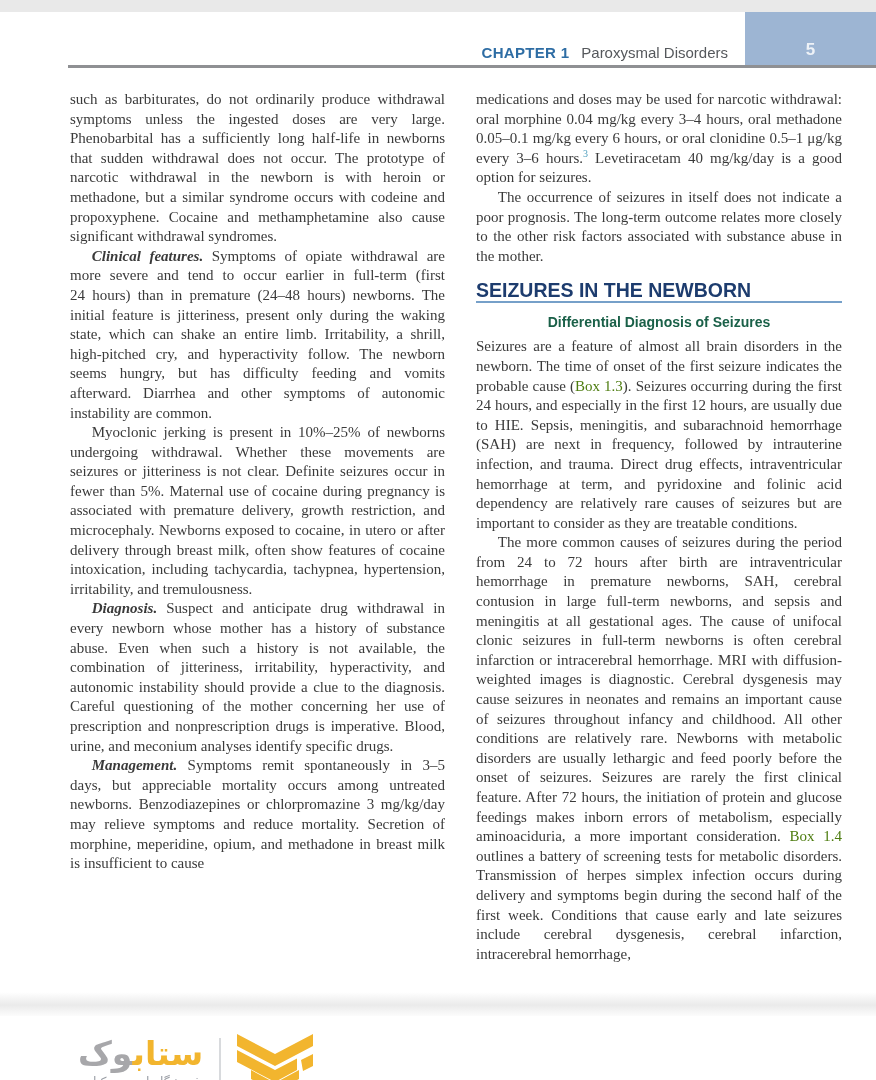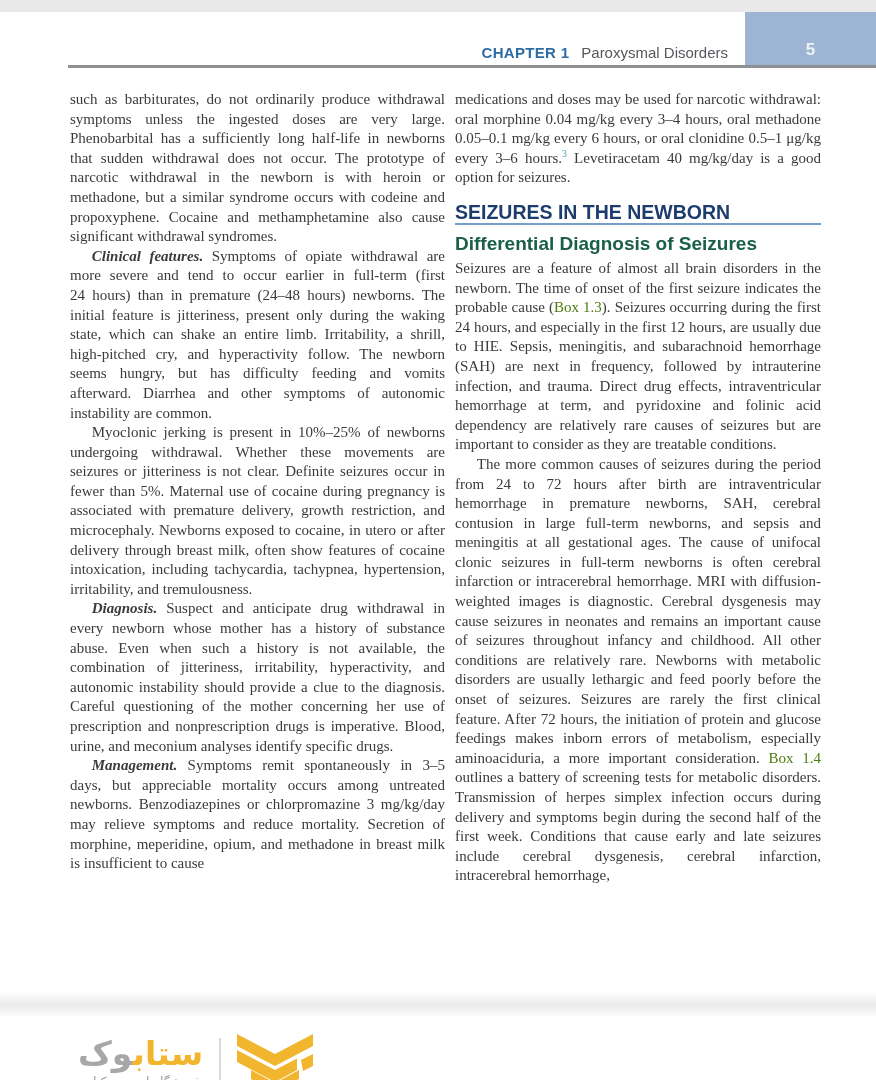--- a/index.html
+++ b/index.html
@@ -27,36 +27,36 @@
     font-family:"Liberation Sans","DejaVu Sans",sans-serif;
     font-size:17px;font-weight:bold;color:#eef2f7;
   }
   
   .col{
     position:absolute;top:78px;overflow:hidden;
     font-size:15px;line-height:19.6px;text-align:justify;
     hyphens:auto;-webkit-hyphens:auto;
   }
   .col-left{left:70px;width:375px;height:928px;}
-  .col-right{left:455px;width:366px;height:928px;}
+  .col-right{left:476px;width:366px;height:928px;}
   .col p{margin:0;}
   .col p.indent{text-indent:1.45em;}
   .runin{font-weight:bold;font-style:italic;}
   .boxlink{color:#4d7c0f;}
   .suplink{color:#4a9cbc;font-size:10px;vertical-align:super;line-height:0;}
   h2.section-heading{
     font-family:"Liberation Sans","DejaVu Sans",sans-serif;
     font-size:19.5px;color:#1d3c6e;letter-spacing:0;
     margin:13px 0 0 0;border-bottom:2px solid #76a0c9;
     line-height:22px;text-align:left;
   }
   h3.subsection-heading{
     font-family:"Liberation Sans","DejaVu Sans",sans-serif;
-    font-size:19px;color:#1a6048;margin:9px 0 5px 0;line-height:20px;
-    text-align:left;
+    font-size:14px;color:#1a6048;margin:9px 0 5px 0;line-height:20px;
+    text-align:center;
   }
   
   .scan-band{
     position:absolute;left:0;right:0;top:980px;height:26px;
     background:linear-gradient(to bottom,rgba(255,255,255,0),rgba(110,110,110,0.14),rgba(255,255,255,0));
     pointer-events:none;
   }
   
   .footer{
     position:absolute;left:0;right:0;top:1004px;height:76px;background:#ffffff;
@@ -103,20 +103,21 @@
 
   <div class="col col-left">
       <p><span>such as barbiturates, do not ordinarily produce withdrawal symptoms unless the ingested doses are very large. Phenobarbital has a sufficiently long half-life in newborns that sudden withdrawal does not occur. The prototype of narcotic withdrawal in the newborn is with heroin or methadone, but a similar syndrome occurs with codeine and propoxyphene. Cocaine and methamphetamine also cause significant withdrawal syndromes.</span></p>
       <p class="indent"><span class="runin">Clinical features.</span><span>  Symptoms of opiate withdrawal are more severe and tend to occur earlier in full-term (first 24&nbsp;hours) than in premature (24–48&nbsp;hours) newborns. The initial feature is jitteriness, present only during the waking state, which can shake an entire limb. Irritability, a shrill, high-pitched cry, and hyperactivity follow. The newborn seems hungry, but has difficulty feeding and vomits afterward. Diarrhea and other symptoms of autonomic instability are common.</span></p>
       <p class="indent"><span>Myoclonic jerking is present in 10%–25% of newborns undergoing withdrawal. Whether these movements are seizures or jitteriness is not clear. Definite seizures occur in fewer than 5%. Maternal use of cocaine during pregnancy is associated with premature delivery, growth restriction, and microcephaly. Newborns exposed to cocaine, in utero or after delivery through breast milk, often show features of cocaine intoxication, including tachycardia, tachypnea, hypertension, irritability, and tremulousness.</span></p>
       <p class="indent"><span class="runin">Diagnosis.</span><span>  Suspect and anticipate drug withdrawal in every newborn whose mother has a history of substance abuse. Even when such a history is not available, the combination of jitteriness, irritability, hyperactivity, and autonomic instability should provide a clue to the diagnosis. Careful questioning of the mother concerning her use of prescription and nonprescription drugs is imperative. Blood, urine, and meconium analyses identify specific drugs.</span></p>
       <p class="indent"><span class="runin">Management.</span><span> Symptoms remit spontaneously in 3–5 days, but appreciable mortality occurs among untreated newborns. Benzodiazepines or chlorpromazine 3&nbsp;mg/kg/day may relieve symptoms and reduce mortality. Secretion of morphine, meperidine, opium, and methadone in breast milk is insufficient to cause</span></p>
     </div>
   <div class="col col-right">
       <p><span>medications and doses may be used for narcotic withdrawal: oral morphine 0.04&nbsp;mg/kg every 3–4&nbsp;hours, oral methadone 0.05–0.1&nbsp;mg/kg every 6&nbsp;hours, or oral clonidine 0.5–1&nbsp;μg/kg every 3–6&nbsp;hours.</span><span class="suplink">3</span><span> Levetiracetam 40&nbsp;mg/kg/day is a good option for seizures.</span></p>
+      <p class="indent"><span>The occurrence of seizures in itself does not indicate a poor prognosis. The long-term outcome relates more closely to the other risk factors associated with substance abuse in the mother.</span></p>
       <h2 class="section-heading">SEIZURES IN THE NEWBORN</h2>
       <h3 class="subsection-heading">Differential Diagnosis of Seizures</h3>
       <p><span>Seizures are a feature of almost all brain disorders in the newborn. The time of onset of the first seizure indicates the probable cause (</span><span class="boxlink">Box 1.3</span><span>). Seizures occurring during the first 24&nbsp;hours, and especially in the first 12&nbsp;hours, are usually due to HIE. Sepsis, meningitis, and subarachnoid hemorrhage (SAH) are next in frequency, followed by intrauterine infection, and trauma. Direct drug effects, intraventricular hemorrhage at term, and pyridoxine and folinic acid dependency are relatively rare causes of seizures but are important to consider as they are treatable conditions.</span></p>
       <p class="indent"><span>The more common causes of seizures during the period from 24 to 72&nbsp;hours after birth are intraventricular hemorrhage in premature newborns, SAH, cerebral contusion in large full-term newborns, and sepsis and meningitis at all gestational ages. The cause of unifocal clonic seizures in full-term newborns is often cerebral infarction or intracerebral hemorrhage. MRI with diffusion-weighted images is diagnostic. Cerebral dysgenesis may cause seizures in neonates and remains an important cause of seizures throughout infancy and childhood. All other conditions are relatively rare. Newborns with metabolic disorders are usually lethargic and feed poorly before the onset of seizures. Seizures are rarely the first clinical feature. After 72&nbsp;hours, the initiation of protein and glucose feedings makes inborn errors of metabolism, especially aminoaciduria, a more important consideration. </span><span class="boxlink">Box 1.4</span><span> outlines a battery of screening tests for metabolic disorders. Transmission of herpes simplex infection occurs during delivery and symptoms begin during the second half of the first week. Conditions that cause early and late seizures include cerebral dysgenesis, cerebral infarction, intracerebral hemorrhage,</span></p>
     </div>
 
   <div class="scan-band"></div>
 
   <div class="footer">
     <div class="logo">

